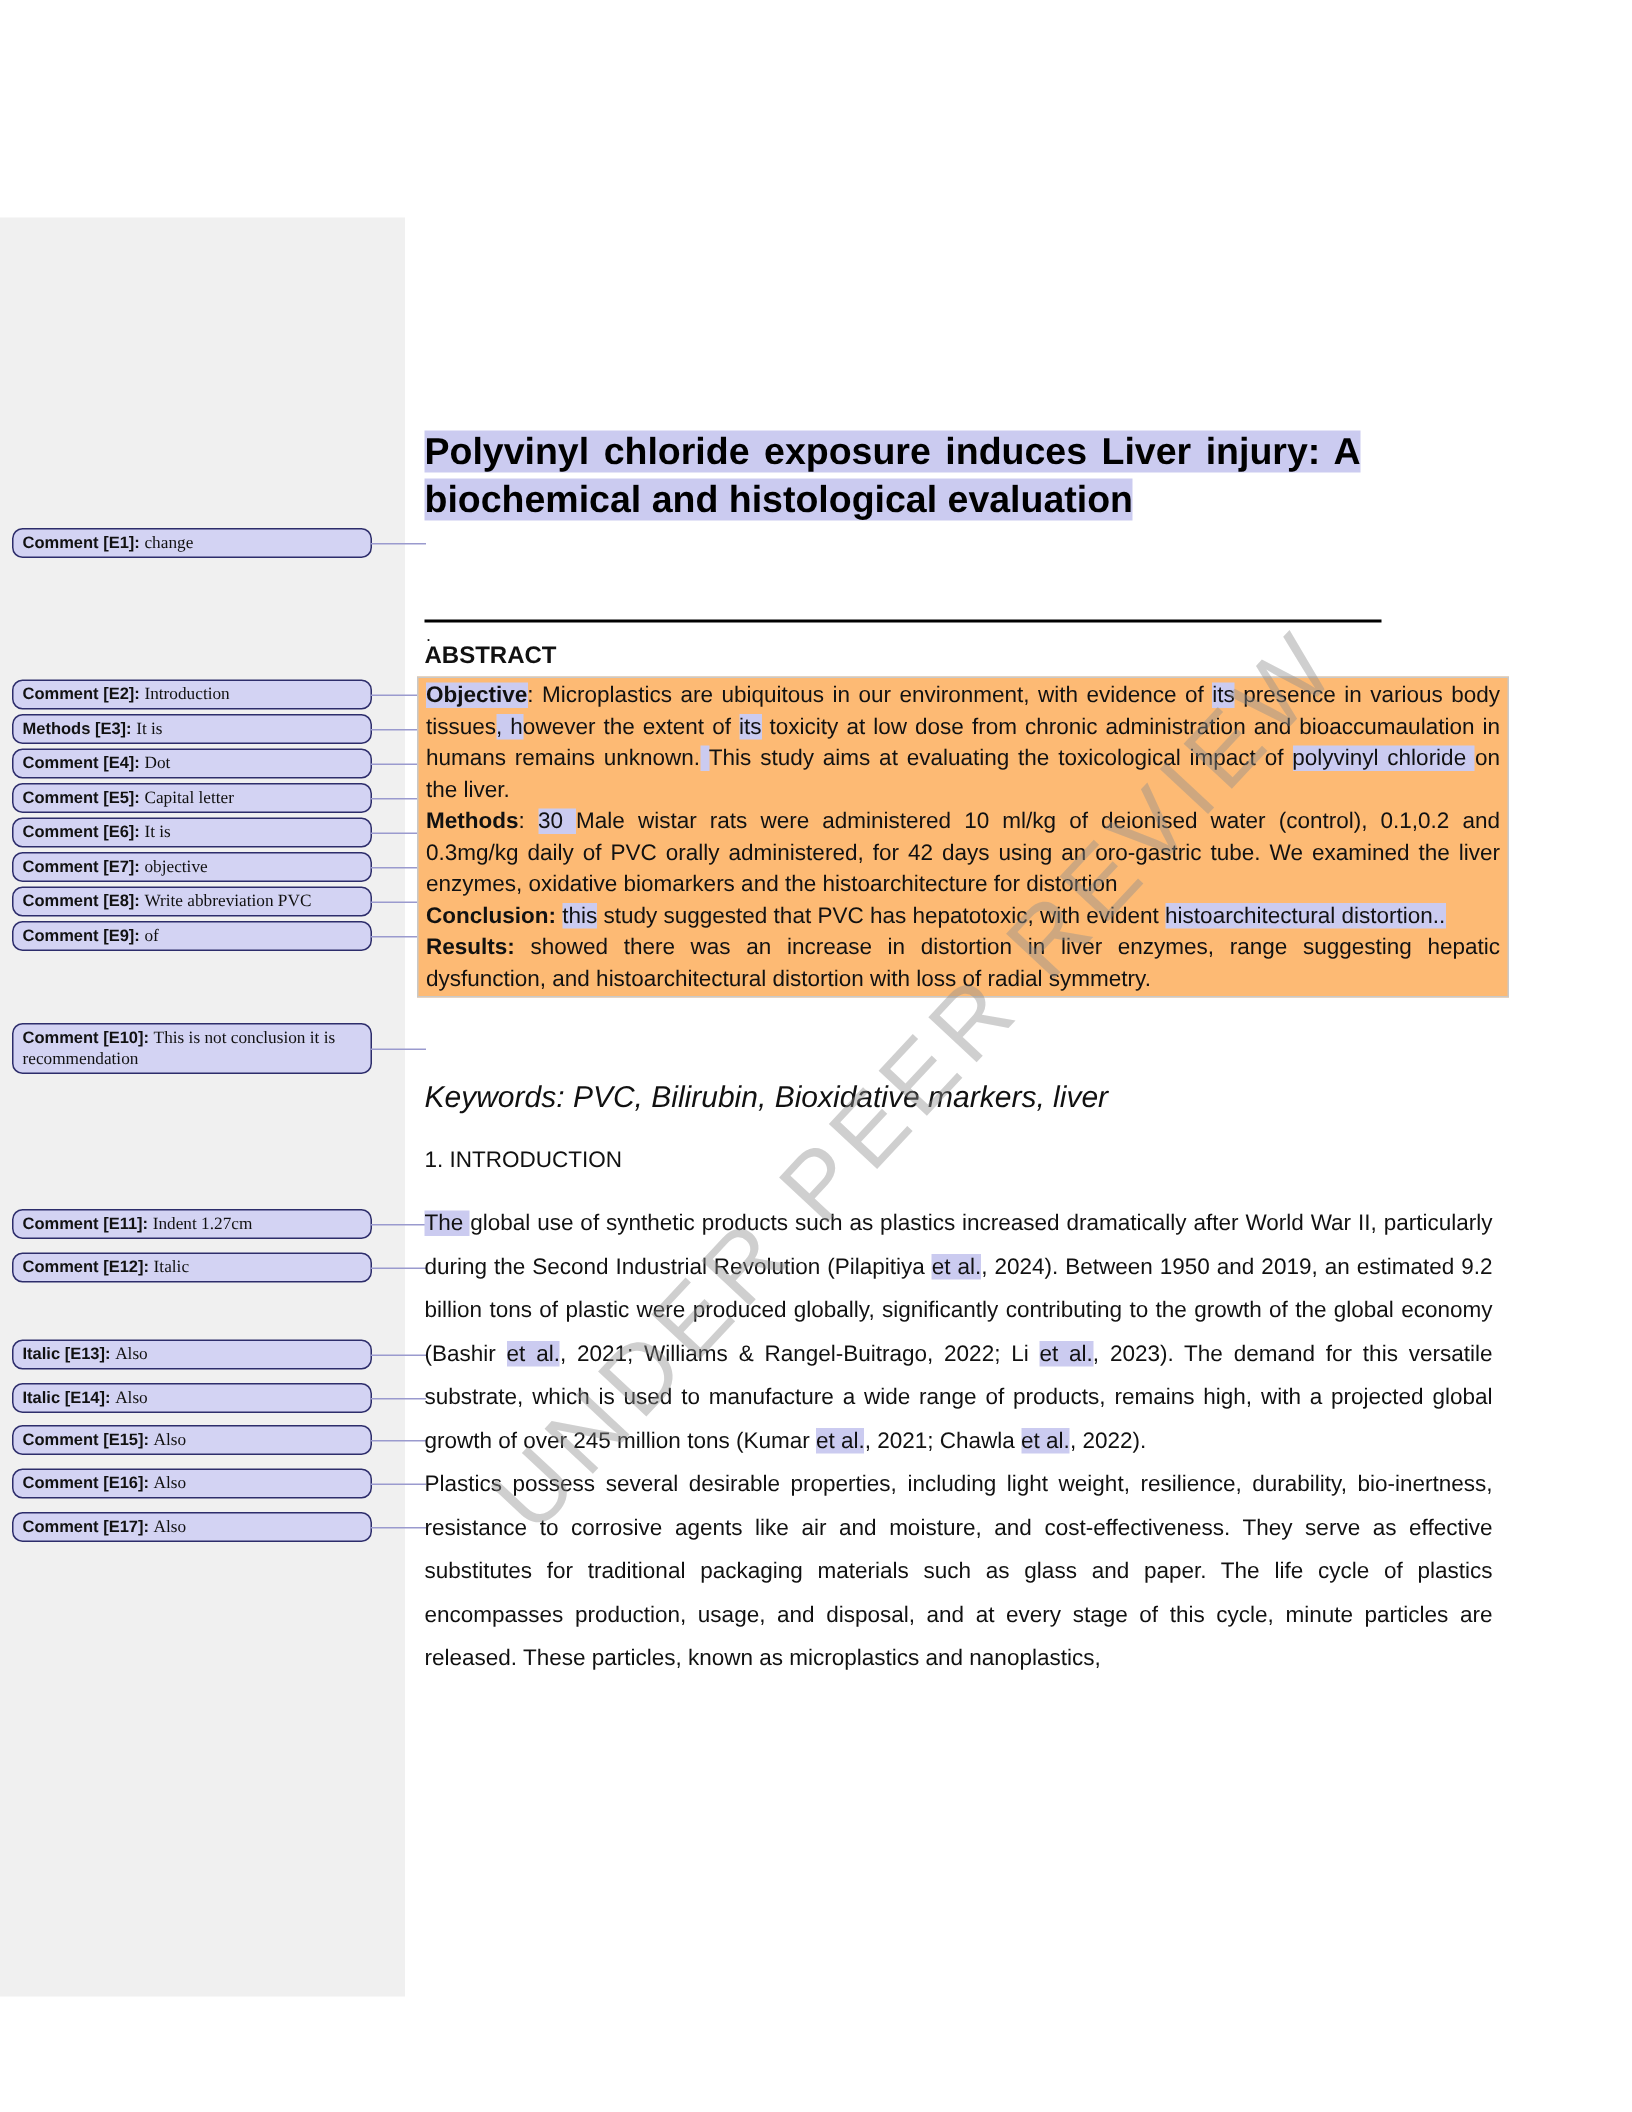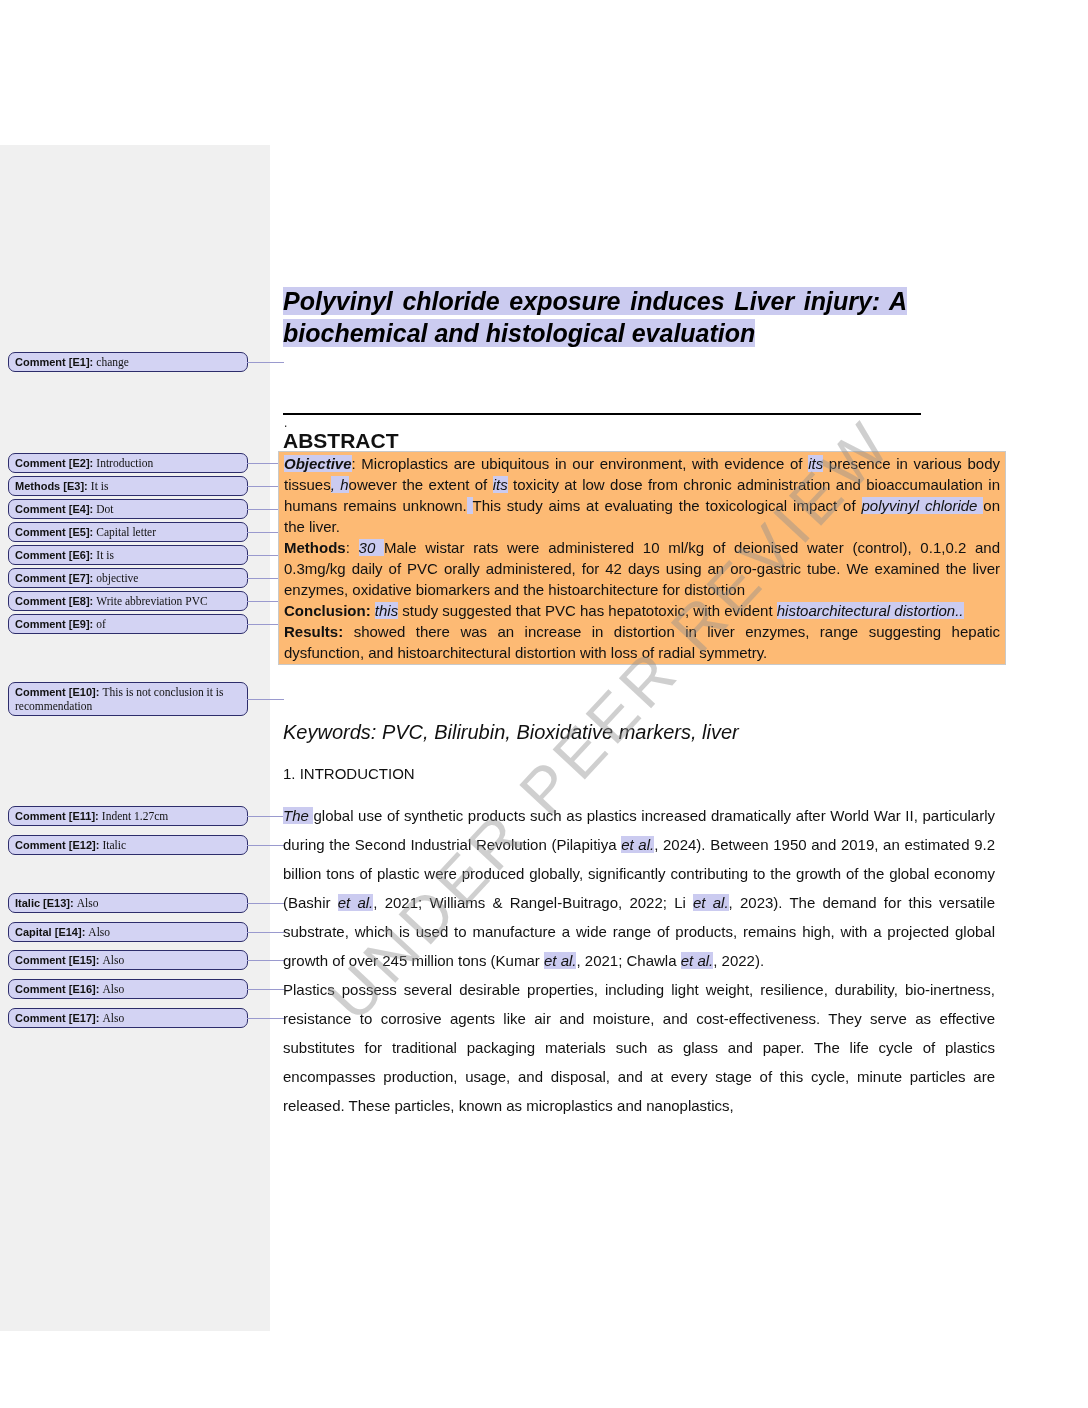--- a/index.html
+++ b/index.html
@@ -12,25 +12,25 @@
            background:var(--comment-fill,#d3d3f3);border:1px solid var(--comment-border,#2d2d6b);
            border-radius:7px;padding:2px 6px;font-size:11px;line-height:14px;}
   .comment::after{content:"";position:absolute;top:50%;right:-37px;width:37px;height:0;
            border-top:1px solid #9a9ace;}
   .clabel{font-weight:bold;font-family:"Liberation Sans",sans-serif;}
   .ctext{font-family:"Liberation Serif",serif;font-size:11.5px;}
 
   
   .title{position:absolute;left:283px;top:286px;width:624px;margin:0;font-size:25px;
          line-height:31.5px;font-weight:bold;text-align:justify;color:#000;}
-  .hl{background:var(--highlight,#cbcbf0);font-style:italic;}
+  .hl{background:var(--highlight,#cbcbf0);}
   .b{font-weight:bold;}
   .rule{position:absolute;left:283px;top:413px;width:638px;height:2px;background:#000;}
   .dot{position:absolute;left:284px;top:416px;font-size:12px;}
-  .abs-head{position:absolute;left:283px;top:429px;font-size:21px;font-weight:bold;}
+  .abs-head{position:absolute;left:283px;top:429px;font-size:16px;font-weight:bold;}
   .abs-panel{position:absolute;left:278px;top:451px;width:728px;box-sizing:border-box;
              background:#fdba74;border:1px solid #c9c9c9;padding:1px 5px;
              font-size:15px;line-height:21px;}
   .abs-panel p{margin:0;text-align:justify;}
   .keywords{position:absolute;left:283px;top:721px;font-size:20px;font-style:italic;}
   .intro-head{position:absolute;left:283px;top:765px;font-size:15px;font-weight:normal;}
   .intro{position:absolute;left:283px;top:801px;width:712px;font-size:15px;line-height:29px;}
   .intro p{margin:0;text-align:justify;}
 
   .watermark{position:absolute;left:160px;top:683px;width:900px;text-align:center;
@@ -92,21 +92,21 @@
     </div>
     <div class="comment" style="top:835px">
       <span class="clabel">Comment [E12]:</span>
       <span class="ctext">Italic</span>
     </div>
     <div class="comment" style="top:893px">
       <span class="clabel">Italic [E13]:</span>
       <span class="ctext">Also</span>
     </div>
     <div class="comment" style="top:922px">
-      <span class="clabel">Capital [E14]:</span>
+      <span class="clabel">Italic [E14]:</span>
       <span class="ctext">Also</span>
     </div>
     <div class="comment" style="top:950px">
       <span class="clabel">Comment [E15]:</span>
       <span class="ctext">Also</span>
     </div>
     <div class="comment" style="top:979px">
       <span class="clabel">Comment [E16]:</span>
       <span class="ctext">Also</span>
     </div>

